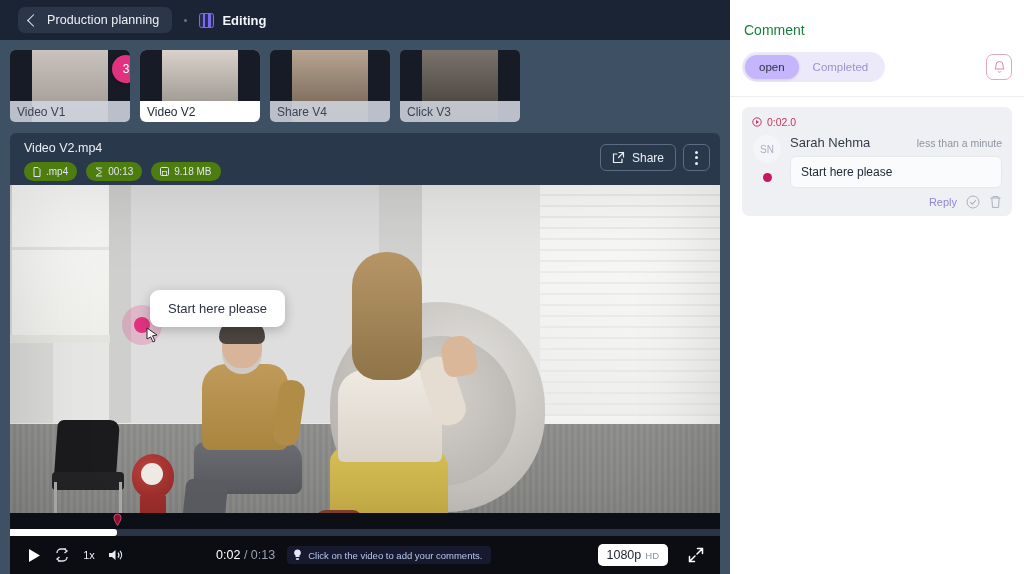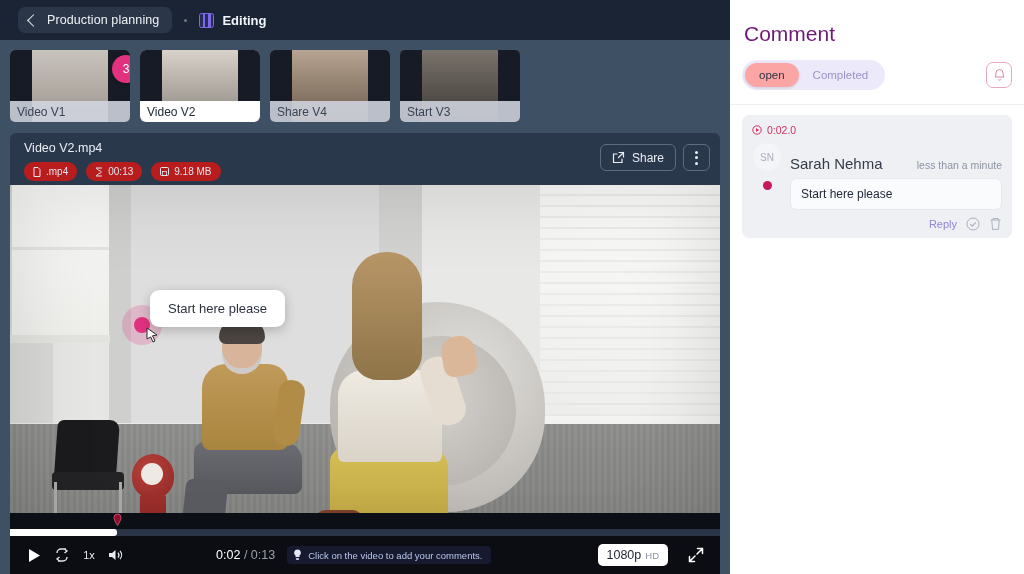--- a/index.html
+++ b/index.html
@@ -83,21 +83,21 @@
   
   .fileinfo {
     margin: 8px 10px 0 10px; height: 52px;
     background: #2a384c; border-radius: 6px 6px 0 0;
     padding: 8px 12px 0 14px; position: relative; flex: 0 0 52px;
   }
   .fname { color: #eaeef5; font-size: 12.5px; margin-bottom: 7px; }
   .chips { display: flex; gap: 9px; }
   .chip {
     display: flex; align-items: center; gap: 5px;
-    background: #b91c1c; border-radius: 11px;
+    background: #4d7c0f; border-radius: 11px;
     height: 19px; padding: 0 9px;
     color: #dfe5ee; font-size: 10px;
   }
   .chip svg { display: block; }
   .acts { position: absolute; right: 10px; top: 11px; display: flex; gap: 7px; }
   .btn {
     height: 27px; border: 1px solid #5d6c82; border-radius: 6px;
     background: transparent; color: #e9eef5; font-size: 12px;
     display: flex; align-items: center; gap: 7px; padding: 0 11px;
     cursor: pointer; font-family: inherit;
@@ -229,38 +229,38 @@
     background:#171a2e; border-radius:4px; padding:3px 9px 3px 6px;
   }
   .hint .t { color:#b9c6ea; font-size:9.5px; }
   .right-ctrls { margin-left:auto; display:flex; align-items:center; gap:14px; }
   .qpill { background:#fff; border-radius:5px; padding:4px 9px; font-size:12.5px;
     color:#1d2430; display:flex; align-items:baseline; gap:4px; cursor:pointer;margin-left:20px; }
   .qpill .hd { font-size:9.5px; color:#8b93a3; }
 
   
   .right { width:294px; height:574px; background:#fff; display:flex; flex-direction:column; }
-  .rtitle { font-size:21px; color:#701a75; padding:22px 0 0 14px; }
+  .rtitle { font-size:14px; color:#15803d; padding:22px 0 0 14px; }
   .rtabsrow { display:flex; align-items:center; padding:14px 12px 0 12px; }
   .seg { display:flex; background:#ece9fb; border-radius:16px; padding:3px; }
   .seg div { font-size:11.5px; padding:6px 14px; border-radius:13px; cursor:pointer; color:#9a93c9; }
-  .seg div.on { background:#fca5a5; color:#2e3442; box-shadow:0 1px 3px rgba(0,0,0,.12); }
+  .seg div.on { background:#c4b5fd; color:#2e3442; box-shadow:0 1px 3px rgba(0,0,0,.12); }
   .bell { margin-left:auto; width:26px; height:26px; border:1px solid #e4a9bd; border-radius:7px;
     display:flex; align-items:center; justify-content:center; cursor:pointer; }
   .divider { height:1px; background:#eceef2; margin:14px 0 0 0; }
   .card { margin:10px 12px 0 12px; background:#eff0f4; border-radius:7px; padding:9px 10px 7px 10px; }
   .cts { display:flex; align-items:center; gap:5px; color:#d0315f; font-size:10.5px; }
   .crow { display:flex; gap:8px; margin-top:7px; }
   .avcol { width:30px; display:flex; flex-direction:column; align-items:center; gap:10px; }
   .av { width:28px; height:28px; border-radius:50%; background:#f4f5f8; color:#a9aec2;
     font-size:10px; display:flex; align-items:center; justify-content:center; }
   .pdot { width:9px; height:9px; border-radius:50%; background:#c5185e; }
   .cmain { flex:1; }
   .chead { display:flex; align-items:baseline; }
-  .cname { font-size:15px; color:#343b4a;margin-top:12px; }
+  .cname { font-size:13px; color:#343b4a; }
   .cage { margin-left:auto; font-size:10.5px; color:#8d93a3; }
   .cbody { margin-top:6px; background:#fafbfc; border:1px solid #e6e8ee; border-radius:6px;
     padding:8px 10px; font-size:12px; color:#222a38; }
   .cfoot { display:flex; align-items:center; justify-content:flex-end; gap:9px; margin-top:7px; }
   .reply { color:#8e86d6; font-size:11px; cursor:pointer; }
 </style>
 </head>
 <body>
 
 <div class="app">
@@ -300,21 +300,21 @@
         <div class="pic" style="background:linear-gradient(180deg,#b7a492,#6d5c4d);"></div>
         <div class="lb"></div>
         <div class="rb"></div>
         <div class="cap">Share V4</div>
       </div>
 
       <div class="thumb">
         <div class="pic" style="background:linear-gradient(180deg,#7a736c,#3f3a36);"></div>
         <div class="lb"></div>
         <div class="rb"></div>
-        <div class="cap">Start V3</div>
+        <div class="cap">Click V3</div>
       </div>
     </div>
 
     <div class="fileinfo">
       <div class="fname">Video V2.mp4</div>
       <div class="chips">
         <div class="chip">
           <svg width="8" height="10" viewBox="0 0 8 10">
               <path d="M1 .5h4l2 2v7h-6z" fill="none" stroke="#dfe5ee" stroke-width="1"></path>
             </svg>

